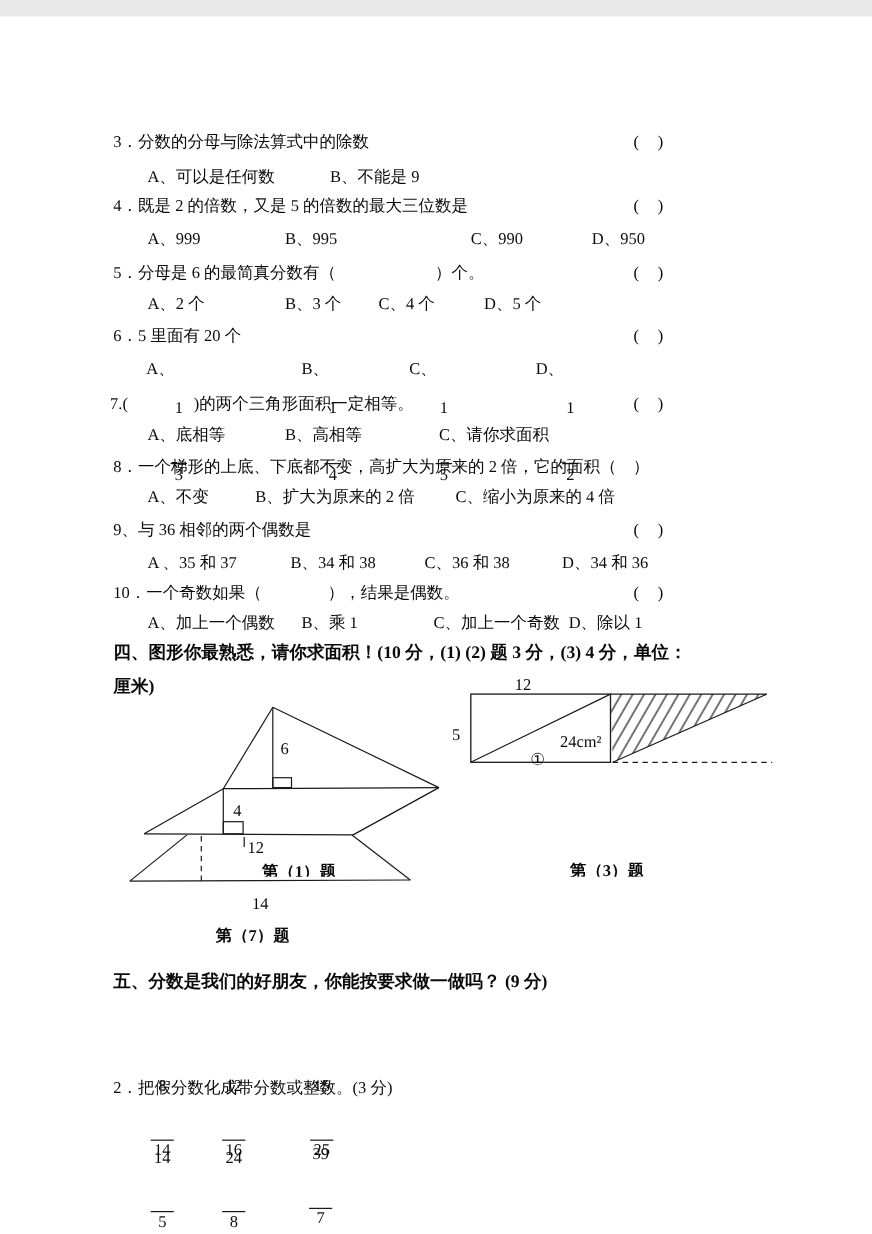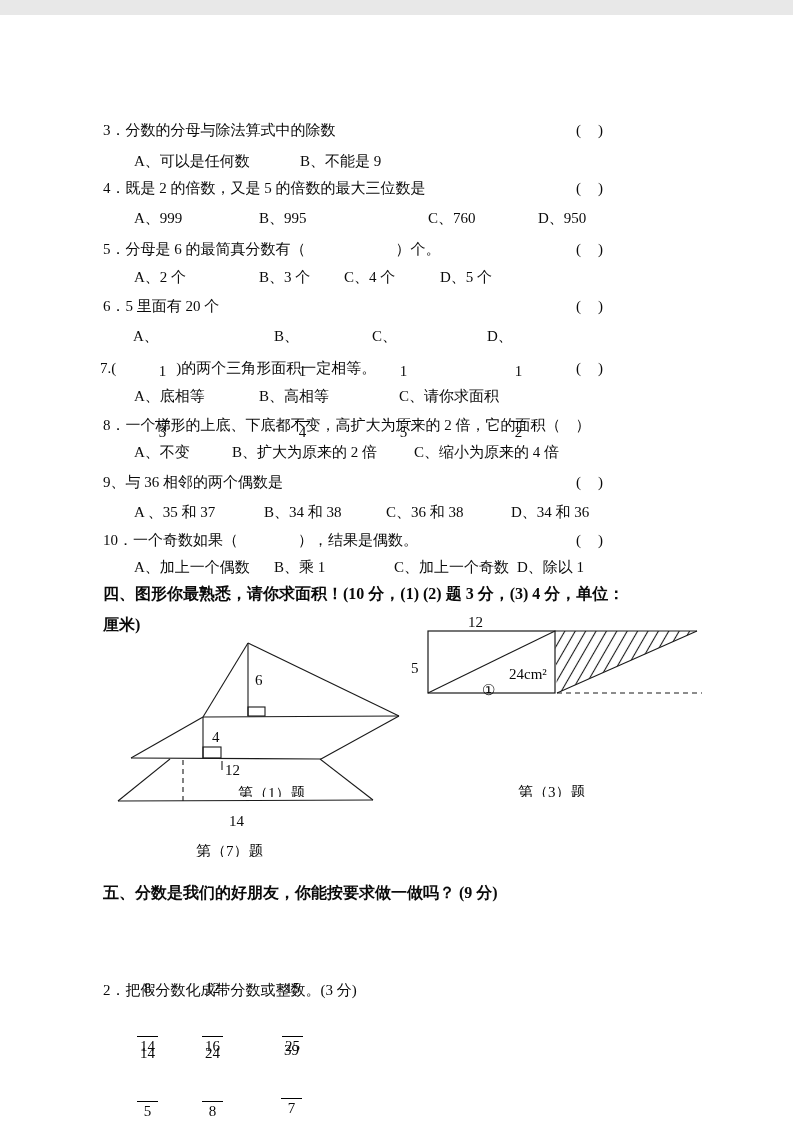--- a/index.html
+++ b/index.html
@@ -10,42 +10,42 @@
     color:#0a0a0a;
   }
   .t{position:absolute;font-size:15px;line-height:17px;white-space:pre;}
   .bold{font-weight:bold;font-size:16px;}
   .bracket{letter-spacing:1px;}
   .frac{position:absolute;display:inline-block;text-align:center;
         font-size:15px;line-height:19px;white-space:pre;}
   .frac .num{display:block;padding:0 3px;}
   .frac .den{display:block;border-top:1.5px solid #000;padding:0 3px;}
   .f20{line-height:20px;}
-  .clip{overflow:hidden;}
+  .clip{overflow:hidden;font-weight:bold;}
   .fig{position:absolute;}
   .fig line,.fig rect.mark,.fig polyline{stroke:#1a1a1a;stroke-width:1.1;fill:none;}
   .fig rect.box{stroke:#1a1a1a;stroke-width:1.2;fill:none;}
   .fig text{font-size:15px;fill:#0a0a0a;font-family:inherit;}
   .dashed{stroke-dasharray:5 4;}
 </style>
 </head>
 <body>
 
 <div class="page">
 
   <span class="t" style="left:103px;top:107px">3．分数的分母与除法算式中的除数</span>
   <span class="t bracket" style="left:576px;top:107px">(　)</span>
   <span class="t" style="left:134px;top:138px">A、可以是任何数</span>
   <span class="t" style="left:300px;top:138px">B、不能是 9</span>
 
   <span class="t" style="left:103px;top:165px">4．既是 2 的倍数，又是 5 的倍数的最大三位数是</span>
   <span class="t bracket" style="left:576px;top:165px">(　)</span>
   <span class="t" style="left:134px;top:195px">A、999</span>
   <span class="t" style="left:259px;top:195px">B、995</span>
-  <span class="t" style="left:428px;top:195px">C、760</span>
+  <span class="t" style="left:428px;top:195px">C、990</span>
   <span class="t" style="left:538px;top:195px">D、950</span>
 
   <span class="t" style="left:103px;top:226px">5．分母是 6 的最简真分数有（　　　　　　）个。</span>
   <span class="t bracket" style="left:576px;top:226px">(　)</span>
   <span class="t" style="left:134px;top:254px">A、2 个</span>
   <span class="t" style="left:259px;top:254px">B、3 个</span>
   <span class="t" style="left:344px;top:254px">C、4 个</span>
   <span class="t" style="left:440px;top:254px">D、5 个</span>
 
   <span class="t" style="left:103px;top:283px">6．5 里面有 20 个</span>

